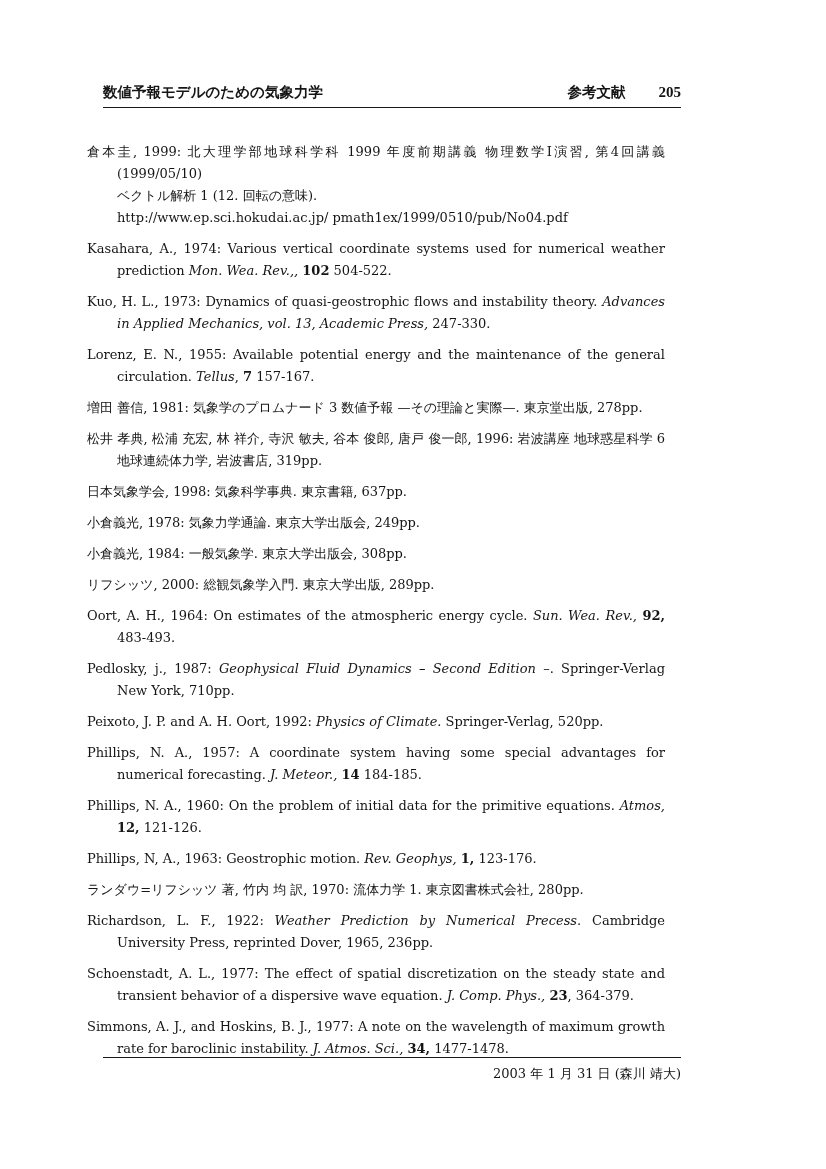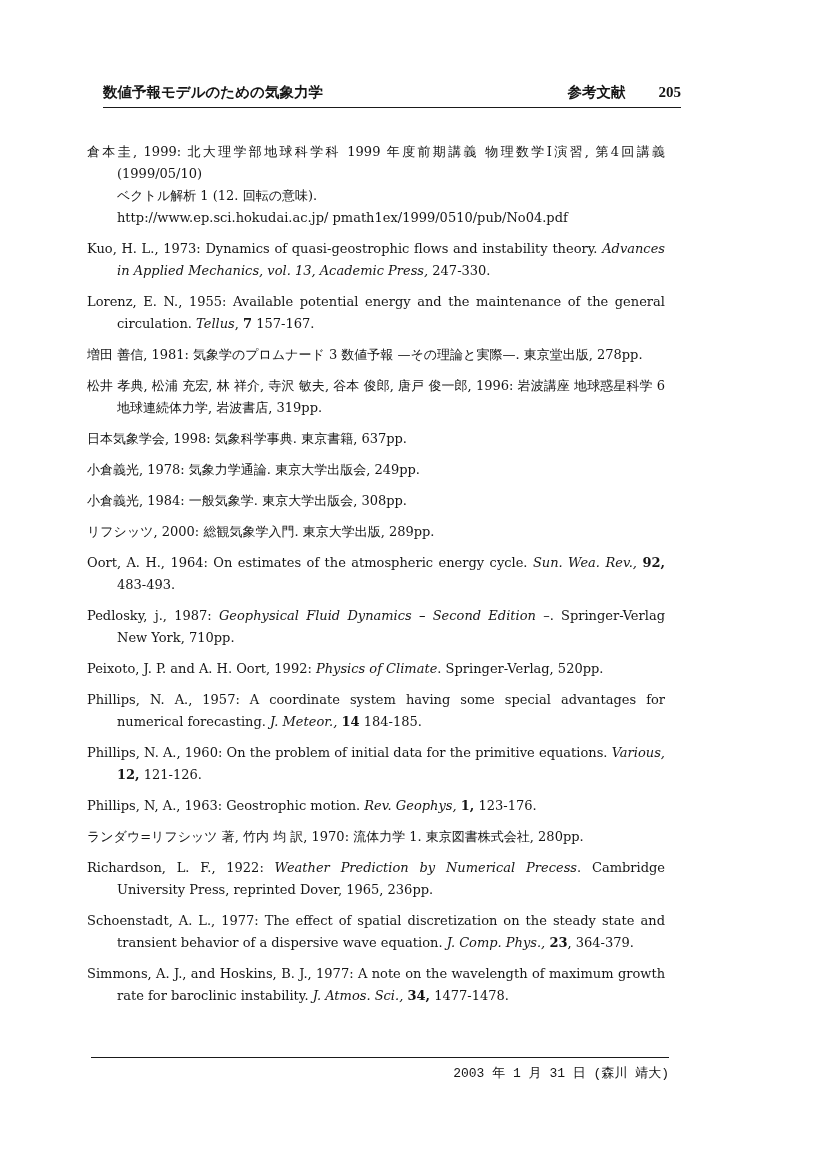--- a/index.html
+++ b/index.html
@@ -54,59 +54,59 @@
   .reference {
     padding-left: 30px;
     text-indent: -30px;
     margin-bottom: 9px;
   }
   .seg-n { font-style: normal; font-weight: normal; }
   .seg-i { font-style: italic; }
   .seg-b { font-weight: bold; }
   .page-footer {
     position: absolute;
-    left: 91px;
+    left: 103px;
     top: 1057px;
     width: 578px;
     border-top: 1px solid #1a1a1a;
     padding-top: 8px;
     text-align: right;
     font-size: 13px;
     line-height: 1.2;
-    font-family: Liberation Mono, monospace;
   }
 </style>
 </head>
 <body>
 
 <div class="page">
 
   <header class="page-header">
     <span class="doc-title">数値予報モデルのための気象力学</span>
     <span class="header-right">
       <span class="section-title">参考文献</span>
       <span class="page-number">205</span>
     </span>
   </header>
 
   <main class="references" id="references">
       <div class="reference"><span class="seg-n">倉本圭, 1999: 北大理学部地球科学科 1999 年度前期講義 物理数学I演習, 第4回講義 (1999/05/10)</span><br><span class="seg-n">ベクトル解析 1 (12. 回転の意味).</span><br><span class="seg-n">http://www.ep.sci.hokudai.ac.jp/ pmath1ex/1999/0510/pub/No04.pdf</span></div>
+      <div class="reference"><span class="seg-n">Kasahara, A., 1974: Various vertical coordinate systems used for numerical weather prediction </span><span class="seg-i">Mon. Wea. Rev.,,</span><span class="seg-n"> </span><span class="seg-b">102</span><span class="seg-n"> 504-522.</span></div>
       <div class="reference"><span class="seg-n">Kuo, H. L., 1973: Dynamics of quasi-geostrophic flows and instability theory.  </span><span class="seg-i">Advances in Applied Mechanics, vol. 13, Academic Press,</span><span class="seg-n">  247-330.</span></div>
       <div class="reference"><span class="seg-n">Lorenz, E. N., 1955: Available potential energy and the maintenance of the general circulation. </span><span class="seg-i">Tellus</span><span class="seg-n">, </span><span class="seg-b">7</span><span class="seg-n"> 157-167.</span></div>
       <div class="reference"><span class="seg-n">増田 善信, 1981: 気象学のプロムナード 3 数値予報 —その理論と実際—. 東京堂出版, 278pp.</span></div>
       <div class="reference"><span class="seg-n">松井 孝典, 松浦 充宏, 林 祥介, 寺沢 敏夫, 谷本 俊郎, 唐戸 俊一郎, 1996: 岩波講座 地球惑星科学 6 地球連続体力学, 岩波書店, 319pp.</span></div>
       <div class="reference"><span class="seg-n">日本気象学会, 1998: 気象科学事典. 東京書籍, 637pp.</span></div>
       <div class="reference"><span class="seg-n">小倉義光, 1978: 気象力学通論. 東京大学出版会, 249pp.</span></div>
       <div class="reference"><span class="seg-n">小倉義光, 1984: 一般気象学. 東京大学出版会, 308pp.</span></div>
       <div class="reference"><span class="seg-n">リフシッツ, 2000: 総観気象学入門. 東京大学出版, 289pp.</span></div>
       <div class="reference"><span class="seg-n">Oort, A. H., 1964: On estimates of the atmospheric energy cycle.  </span><span class="seg-i">Sun.  Wea.  Rev.,</span><span class="seg-n"> </span><span class="seg-b">92,</span><span class="seg-n"> 483-493.</span></div>
       <div class="reference"><span class="seg-n">Pedlosky, j., 1987: </span><span class="seg-i">Geophysical Fluid Dynamics – Second Edition</span><span class="seg-n"> –. Springer-Verlag New York, 710pp.</span></div>
       <div class="reference"><span class="seg-n">Peixoto, J. P. and A. H. Oort, 1992: </span><span class="seg-i">Physics of Climate</span><span class="seg-n">. Springer-Verlag, 520pp.</span></div>
       <div class="reference"><span class="seg-n">Phillips, N. A., 1957: A coordinate system having some special advantages for numerical forecasting. </span><span class="seg-i">J. Meteor.,</span><span class="seg-n"> </span><span class="seg-b">14</span><span class="seg-n"> 184-185.</span></div>
-      <div class="reference"><span class="seg-n">Phillips, N. A., 1960: On the problem of initial data for the primitive equations.  </span><span class="seg-i">Various,</span><span class="seg-n"> </span><span class="seg-b">12,</span><span class="seg-n"> 121-126.</span></div>
+      <div class="reference"><span class="seg-n">Phillips, N. A., 1960: On the problem of initial data for the primitive equations.  </span><span class="seg-i">Atmos,</span><span class="seg-n"> </span><span class="seg-b">12,</span><span class="seg-n"> 121-126.</span></div>
       <div class="reference"><span class="seg-n">Phillips, N, A., 1963: Geostrophic motion. </span><span class="seg-i">Rev. Geophys,</span><span class="seg-n"> </span><span class="seg-b">1,</span><span class="seg-n"> 123-176.</span></div>
       <div class="reference"><span class="seg-n">ランダウ=リフシッツ 著, 竹内 均 訳, 1970: 流体力学 1. 東京図書株式会社, 280pp.</span></div>
       <div class="reference"><span class="seg-n">Richardson, L. F., 1922: </span><span class="seg-i">Weather Prediction by Numerical Precess</span><span class="seg-n">.  Cambridge University Press, reprinted Dover, 1965, 236pp.</span></div>
       <div class="reference"><span class="seg-n">Schoenstadt, A. L., 1977: The effect of spatial discretization on the steady state and transient behavior of a dispersive wave equation.  </span><span class="seg-i">J. Comp. Phys.,</span><span class="seg-n"> </span><span class="seg-b">23</span><span class="seg-n">, 364-379.</span></div>
       <div class="reference"><span class="seg-n">Simmons, A. J., and Hoskins, B. J., 1977: A note on the wavelength of maximum growth rate for baroclinic instability.  </span><span class="seg-i">J. Atmos.  Sci.,</span><span class="seg-n"> </span><span class="seg-b">34,</span><span class="seg-n"> 1477-1478.</span></div>
     </main>
 
   <footer class="page-footer">
     <span class="footer-date">2003 年 1 月 31 日 (森川 靖大)</span>
   </footer>

